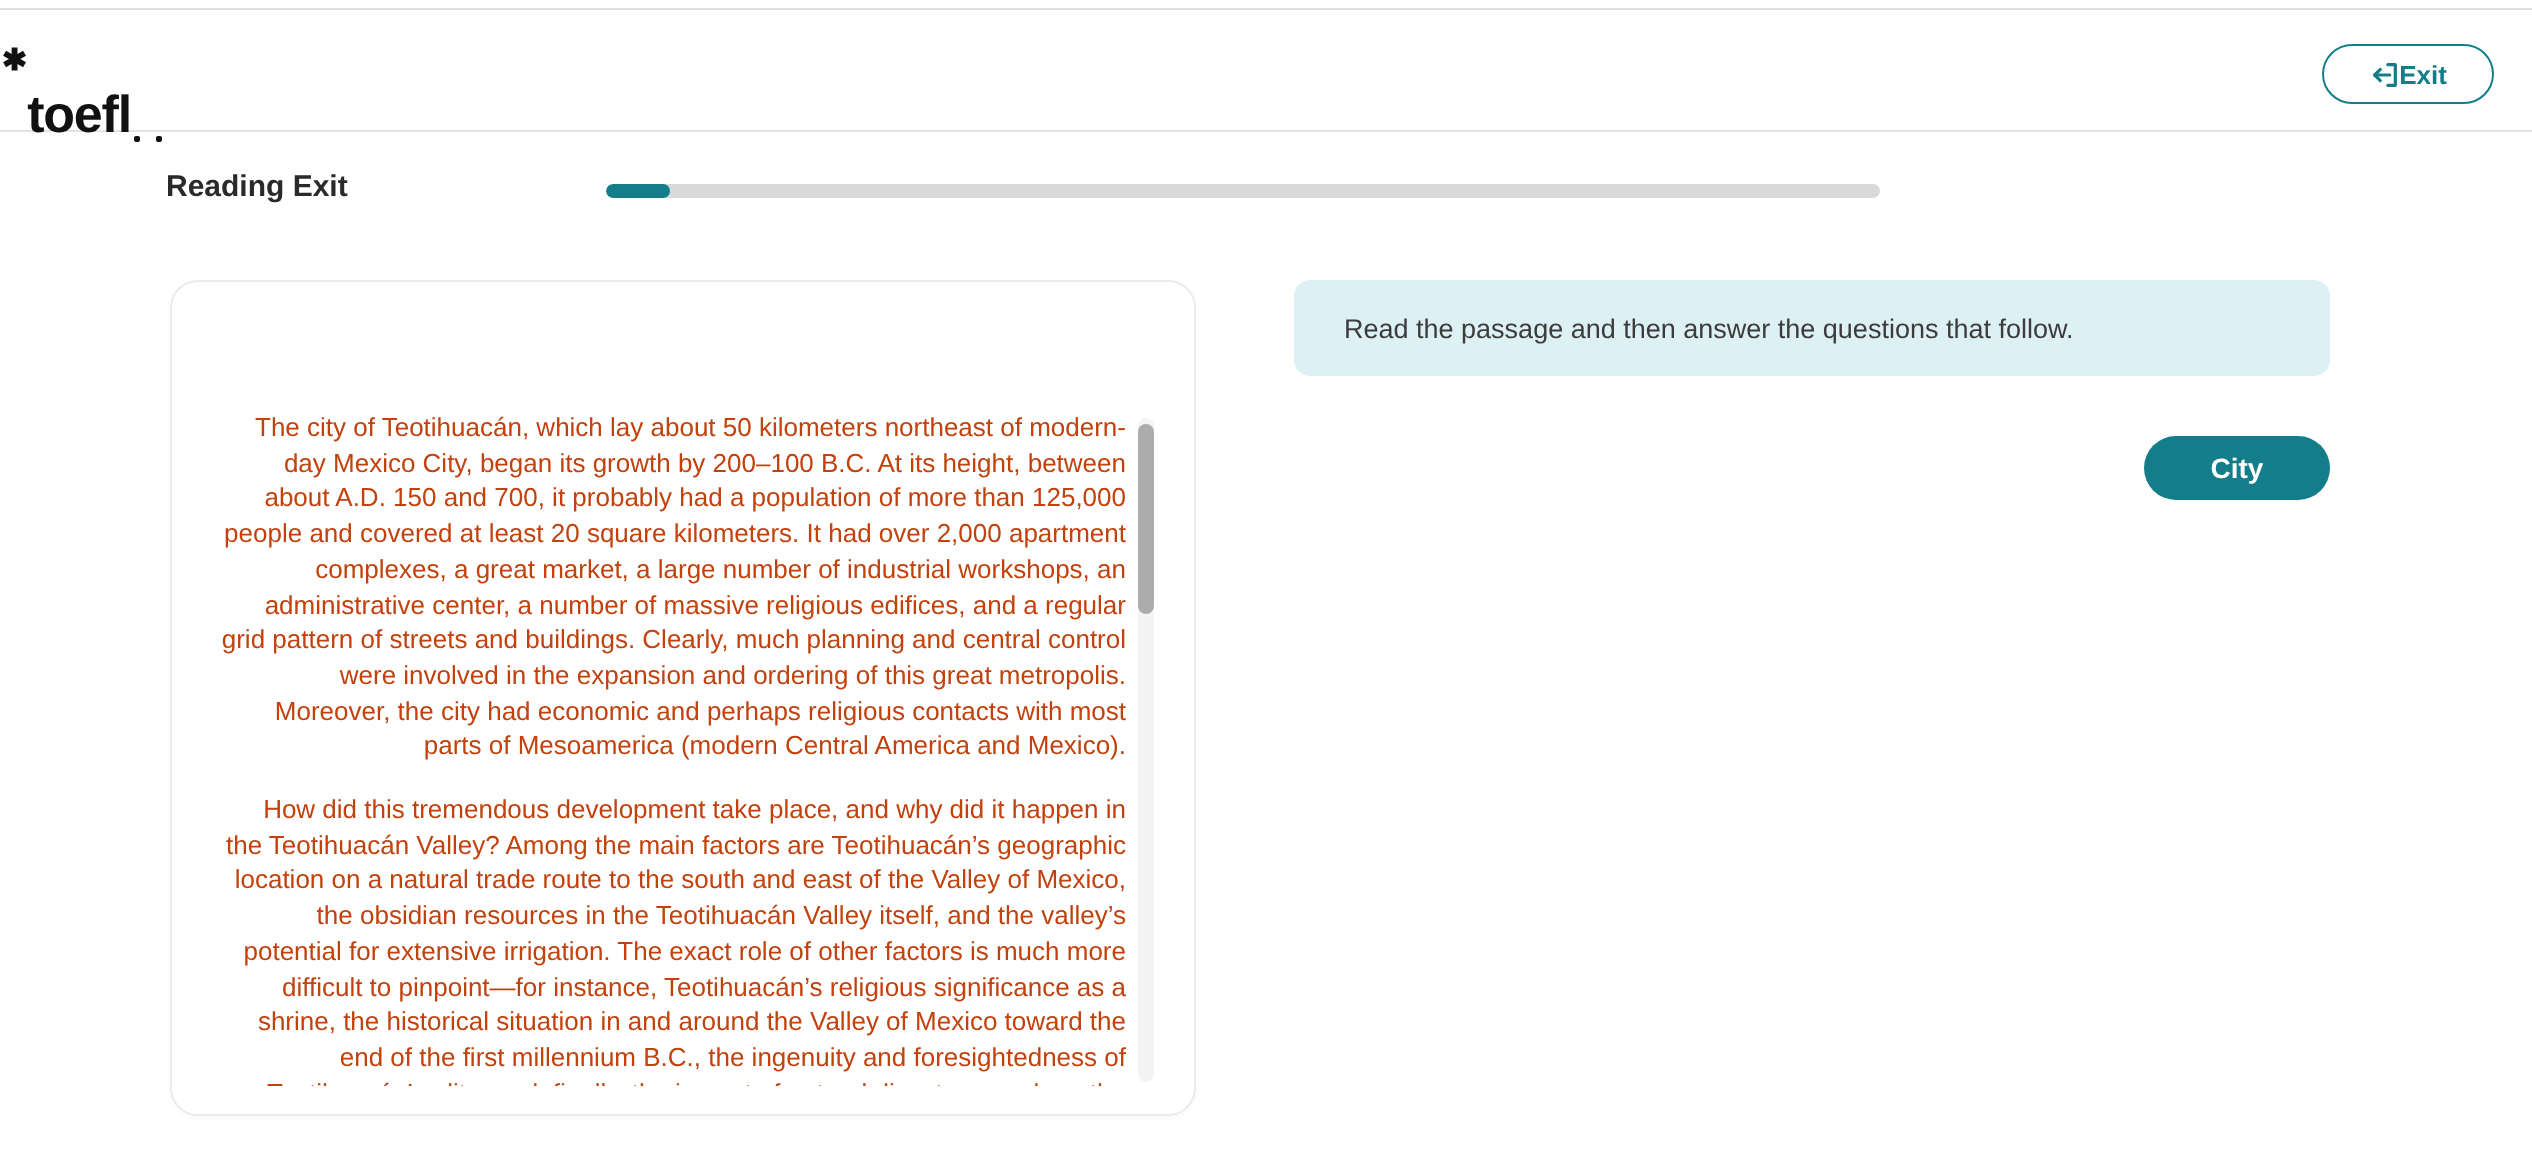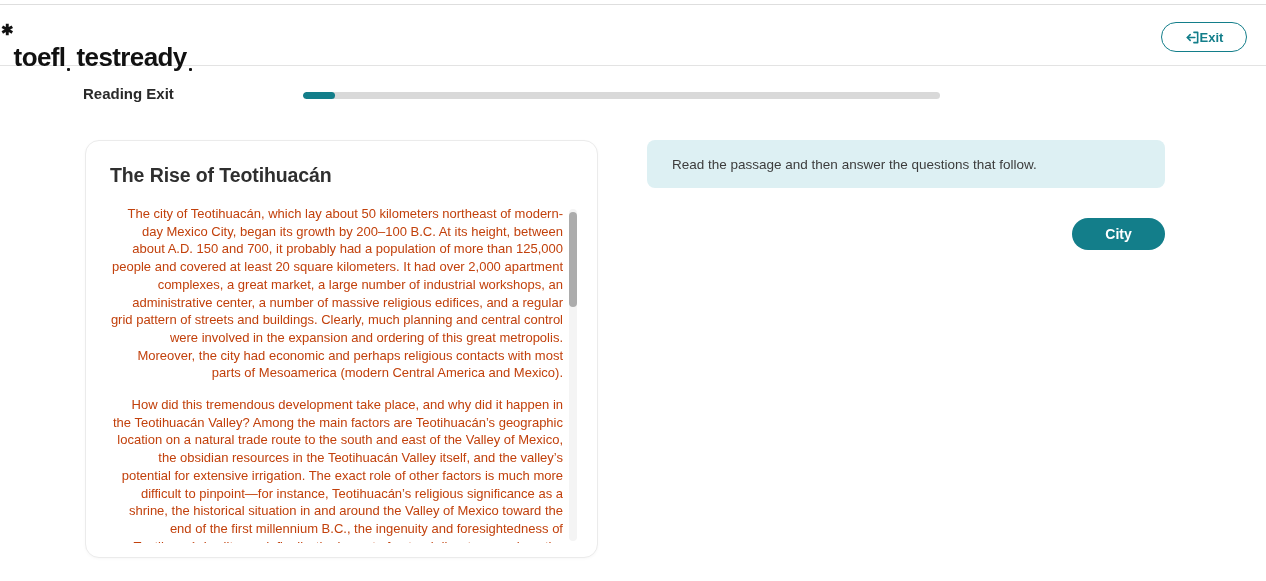--- a/index.html
+++ b/index.html
@@ -36,42 +36,40 @@
 </head>
 <body>
 
 <div class="top-hairline"></div>
 
 <div class="header">
   <div class="logo">
     <span class="spark">✱</span>
       <span class="word">toefl</span>
       <span class="tm-dot"></span>
-      <span class="word">testready</span>
       <span class="tm-dot"></span>
   </div>
   <button class="exit-btn">
     <span>
       <svg width="15" height="15" viewBox="0 0 16 16" fill="none" stroke="#137e8a" stroke-width="1.7" stroke-linecap="round" stroke-linejoin="round">
         <polyline points="9.5,2.5 13.5,2.5 13.5,13.5 9.5,13.5"></polyline>
         <line x1="10.5" y1="8" x2="2.5" y2="8"></line>
         <polyline points="5.5,5 2.5,8 5.5,11"></polyline>
       </svg>
     </span>
     <span>Exit</span>
   </button>
 </div>
 
 <div class="progress-label">Reading Exit</div>
 <div class="progress-track">
   <div class="progress-fill" style="width: 5%;"></div>
 </div>
 
 <div class="passage-card">
-  <div class="passage-title">The Rise of Teotihuacán</div>
   <div class="passage-scroll">
     <p>The city of Teotihuacán, which lay about 50 kilometers northeast of modern-day Mexico City, began its growth by 200–100 B.C. At its height, between about A.D. 150 and 700, it probably had a population of more than 125,000 people and covered at least 20 square kilometers. It had over 2,000 apartment complexes, a great market, a large number of industrial workshops, an administrative center, a number of massive religious edifices, and a regular grid pattern of streets and buildings. Clearly, much planning and central control were involved in the expansion and ordering of this great metropolis. Moreover, the city had economic and perhaps religious contacts with most parts of Mesoamerica (modern Central America and Mexico).</p>
     <p>How did this tremendous development take place, and why did it happen in the Teotihuacán Valley? Among the main factors are Teotihuacán’s geographic location on a natural trade route to the south and east of the Valley of Mexico, the obsidian resources in the Teotihuacán Valley itself, and the valley’s potential for extensive irrigation. The exact role of other factors is much more difficult to pinpoint—for instance, Teotihuacán’s religious significance as a shrine, the historical situation in and around the Valley of Mexico toward the end of the first millennium B.C., the ingenuity and foresightedness of Teotihuacán’s elite, and, finally, the impact of natural disasters, such as the volcanic eruptions of the late first millennium B.C.</p>
   </div>
   <div class="scrollbar-track">
     <div class="scrollbar-thumb"></div>
   </div>
 </div>
 
 <div class="instruction-banner">

